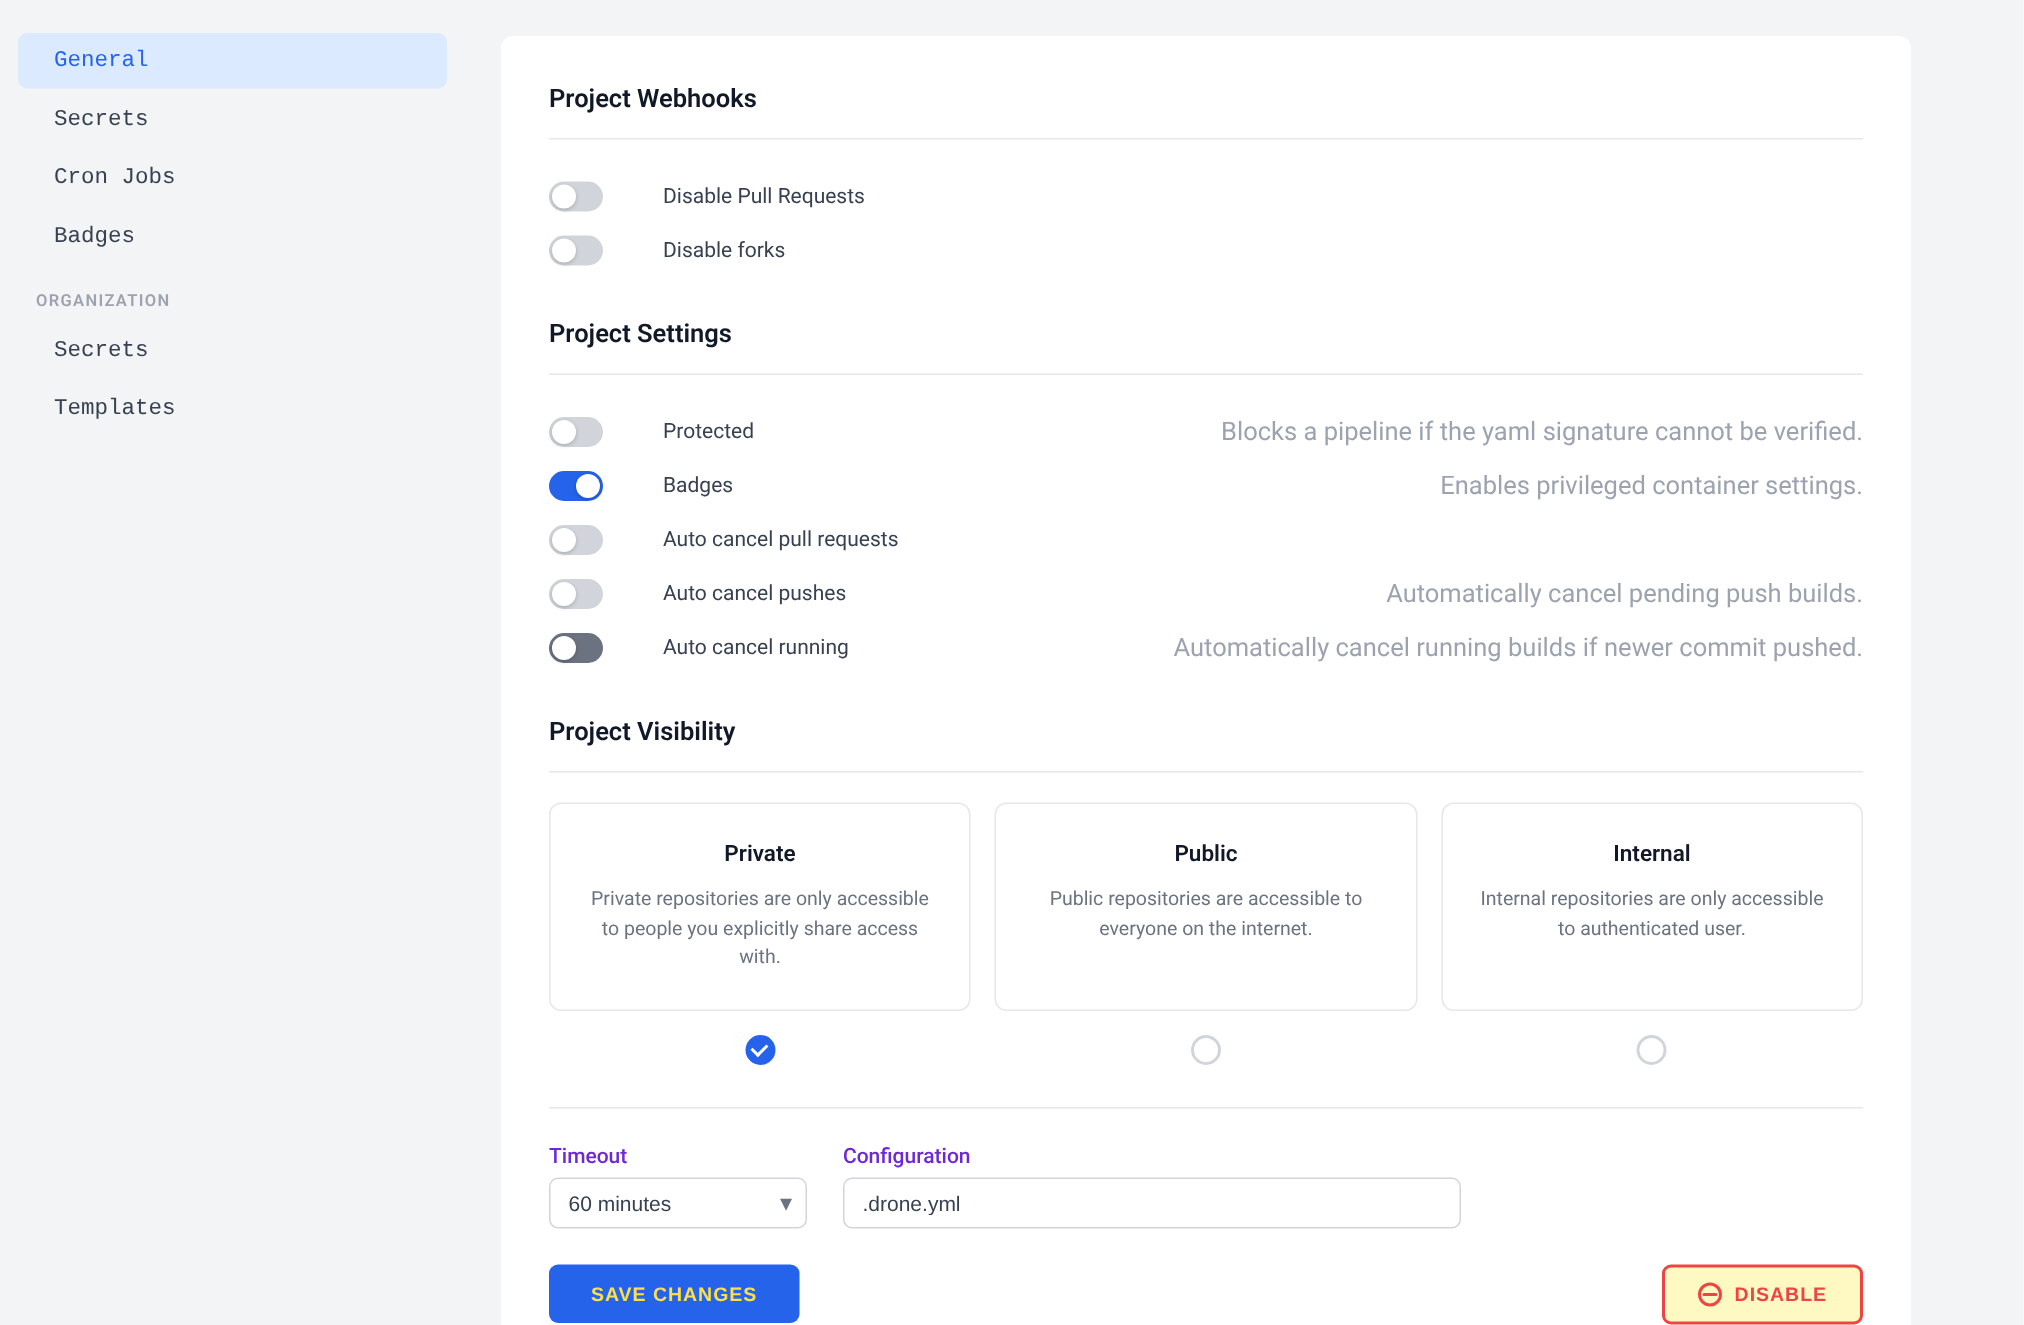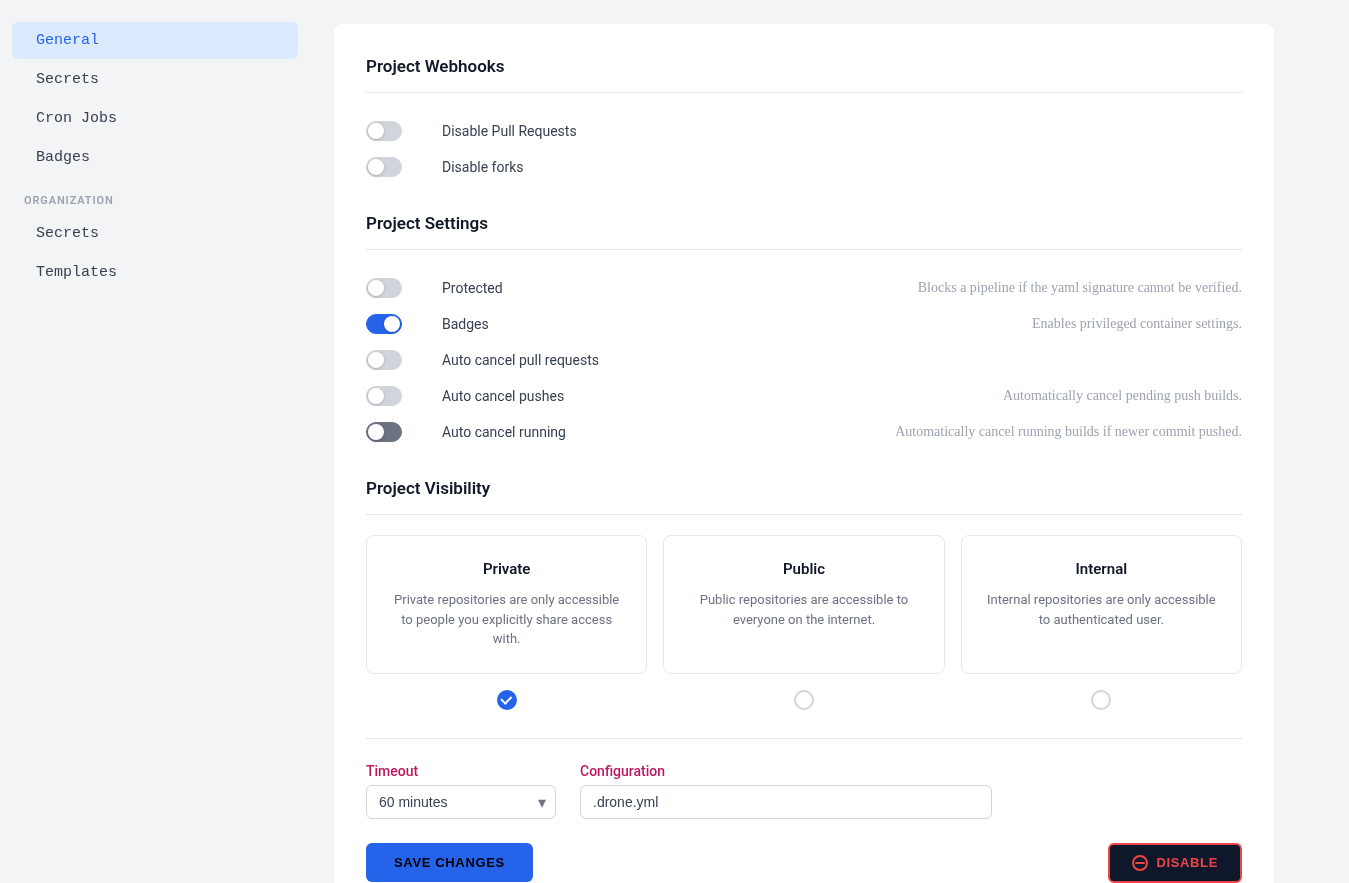--- a/index.html
+++ b/index.html
@@ -76,24 +76,23 @@
       display: flex;
       align-items: center;
       gap: 12px;
     }
     .toggle-label {
       font-size: 14px;
       color: #374151;
       margin-left: 28px;
     }
     .toggle-description {
-      font-size: 14px;
+      font-size: 17px;
       color: #9ca3af;
       text-align: right;
-      font-family: Liberation Serif, serif;
     }
 
     
     .toggle-switch {
       width: 36px;
       height: 20px;
       border-radius: 10px;
       background: #d1d5db;
       border: 1px solid #d1d5db;
       position: relative;
@@ -205,26 +204,26 @@
       gap: 24px;
       margin-bottom: 24px;
     }
     .form-group {
       display: flex;
       flex-direction: column;
       gap: 6px;
     }
     .form-label {
       font-size: 14px;
-      color: #be185d;
+      color: #6d28d9;
       font-weight: 500;
     }
     .form-select-wrapper {
       position: relative;
-      width: 190px;
+      width: 172px;
       text-decoration: underline;
     }
     .form-select {
       width: 100%;
       padding: 8px 36px 8px 12px;
       border: 1px solid #d1d5db;
       border-radius: 6px;
       font-size: 14px;
       color: #374151;
       background: white;
@@ -250,32 +249,32 @@
 
     
     .action-row {
       display: flex;
       justify-content: space-between;
       align-items: center;
       margin-top: 8px;
     }
     .btn-save {
       background: #2563eb;
-      color: #000000;
+      color: #fde047;
       border: none;
       border-radius: 6px;
       padding: 12px 28px;
       font-size: 13px;
       font-weight: 700;
       letter-spacing: 0.05em;
       cursor: pointer;
       text-transform: uppercase;
     }
     .btn-disable {
-      background: #0f172a;
+      background: #fef9c3;
       color: #ef4444;
       border: 2px solid #ef4444;
       border-radius: 6px;
       padding: 10px 22px;
       font-size: 13px;
       font-weight: 700;
       letter-spacing: 0.05em;
       cursor: pointer;
       text-transform: uppercase;
       display: flex;

